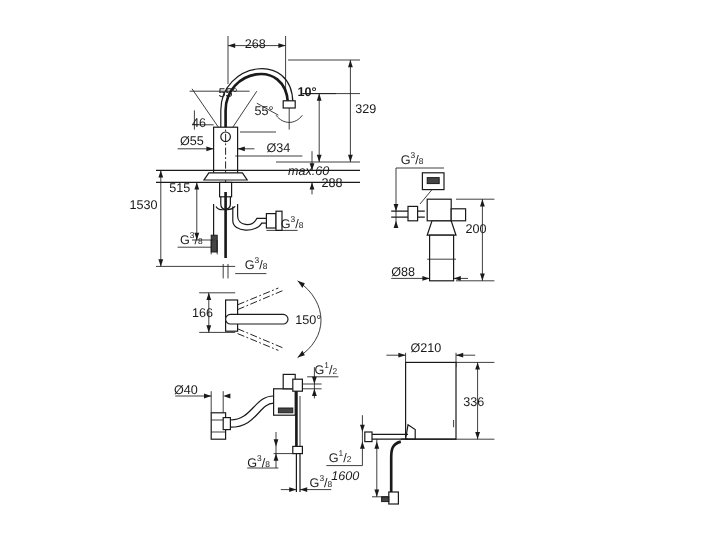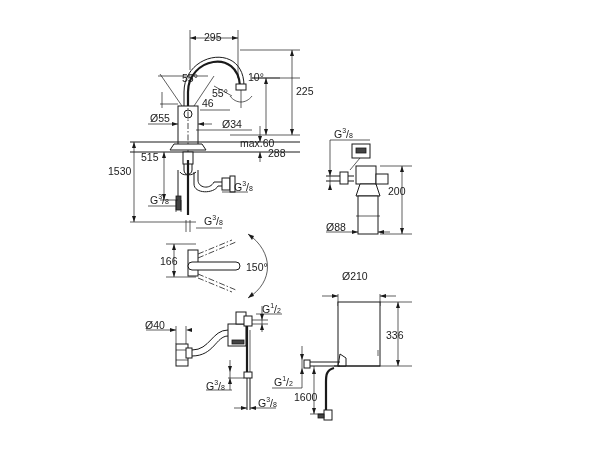--- a/index.html
+++ b/index.html
@@ -220,30 +220,30 @@
     <polygon points="302,368 300,374 304,374" fill="#1a1a1a"></polygon>
     <line class="thin" x1="272" y1="388" x2="302" y2="388"></line>
 
     <line class="thin" x1="314" y1="366" x2="314" y2="414"></line>
     <polygon points="314,368 312,374 316,374" fill="#1a1a1a"></polygon>
     <polygon points="314,414 312,408 316,408" fill="#1a1a1a"></polygon>
     <line class="thin" x1="310" y1="414" x2="324" y2="414"></line>
   </g>
 </svg>
 
-<div class="lbl" style="left:204px;top:32px;">295</div>
-<div class="lbl" style="left:248px;top:72px;">10°</div>
-<div class="lbl" style="left:296px;top:86px;">225</div>
+<div class="lbl" style="left:204px;top:32px;">268</div>
+<div class="lbl" style="left:248px;top:72px;font-weight:bold;">10°</div>
+<div class="lbl" style="left:296px;top:86px;">329</div>
 <div class="lbl" style="left:268px;top:100px;margin-top:48px;">288</div>
 <div class="lbl" style="left:182px;top:73px;">55°</div>
 <div class="lbl" style="left:212px;top:88px;">55°</div>
-<div class="lbl" style="left:160px;top:98px;margin-left:42px;">46</div>
+<div class="lbl" style="left:160px;top:98px;">46</div>
 <div class="lbl" style="left:150px;top:113px;">Ø55</div>
 <div class="lbl" style="left:222px;top:119px;">Ø34</div>
-<div class="lbl" style="left:240px;top:138px;">max.60</div>
+<div class="lbl" style="left:240px;top:138px;font-style:italic;">max.60</div>
 <div class="lbl" style="left:141px;top:152px;">515</div>
 <div class="lbl" style="left:108px;top:166px;text-align:center;">1530</div>
 
 <div class="lbl" style="left:150px;top:193px;">
   <span>G</span><span class="sup">3</span>/<span class="sub">8</span>
 </div>
 <div class="lbl" style="left:234px;top:180px;">
   <span>G</span><span class="sup">3</span>/<span class="sub">8</span>
 </div>
 <div class="lbl" style="left:204px;top:214px;">
@@ -263,18 +263,18 @@
 <div class="lbl" style="left:262px;top:302px;">
   <span>G</span><span class="sup">1</span>/<span class="sub">2</span>
 </div>
 <div class="lbl" style="left:206px;top:379px;">
   <span>G</span><span class="sup">3</span>/<span class="sub">8</span>
 </div>
 <div class="lbl" style="left:258px;top:396px;">
   <span>G</span><span class="sup">3</span>/<span class="sub">8</span>
 </div>
 
-<div class="lbl" style="left:342px;top:271px;">Ø210</div>
+<div class="lbl" style="left:342px;top:285px;">Ø210</div>
 <div class="lbl" style="left:386px;top:330px;">336</div>
 <div class="lbl" style="left:274px;top:375px;">
   <span>G</span><span class="sup">1</span>/<span class="sub">2</span>
 </div>
-<div class="lbl" style="left:294px;top:392px;">1600</div>
+<div class="lbl" style="left:276px;top:392px;font-style:italic;">1600</div>
 
 </body></html>

